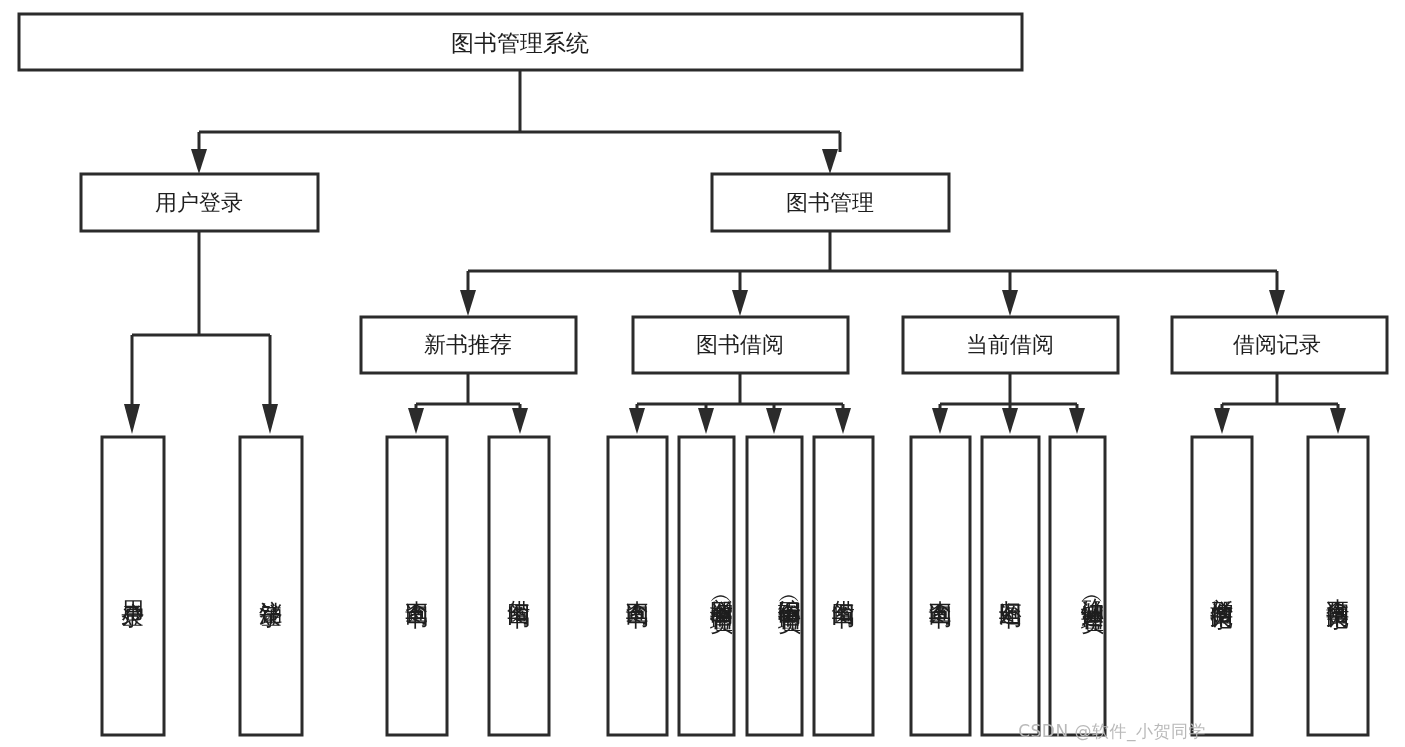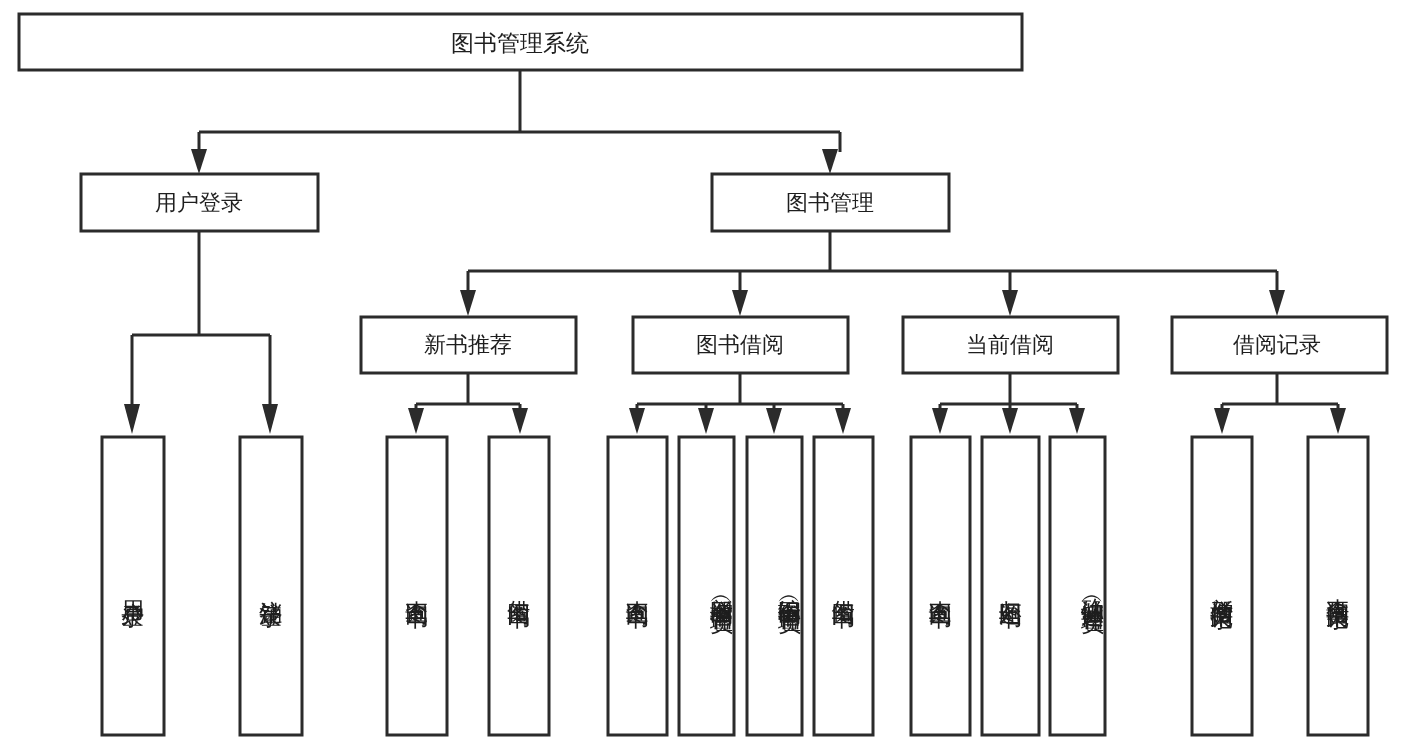--- a/index.html
+++ b/index.html
@@ -252,14 +252,15 @@
   <div class="leaf-text" style="left:747px; top:443px; width:55px; height:292px; display:flex; align-items:flex-start; justify-content:center;">编辑图书（管理员）</div>
   <div class="leaf-text" style="left:814px; top:437px; width:59px; height:298px; display:flex; align-items:center; justify-content:center;">借阅图书</div>
 
   <div class="leaf-text" style="left:911px; top:437px; width:59px; height:298px; display:flex; align-items:center; justify-content:center;">查询图书</div>
   <div class="leaf-text" style="left:982px; top:437px; width:57px; height:298px; display:flex; align-items:center; justify-content:center;">归还图书</div>
   <div class="leaf-text" style="left:1050px; top:443px; width:55px; height:292px; display:flex; align-items:flex-start; justify-content:center;">确认归还（管理员）</div>
 
   <div class="leaf-text" style="left:1192px; top:437px; width:60px; height:298px; display:flex; align-items:center; justify-content:center;">新增借阅记录</div>
   <div class="leaf-text" style="left:1308px; top:437px; width:60px; height:298px; display:flex; align-items:center; justify-content:center;">查询借阅记录</div>
 
+  <div class="watermark">CSDN @软件_小贺同学</div>
 
 </div>
 
 </body></html>

